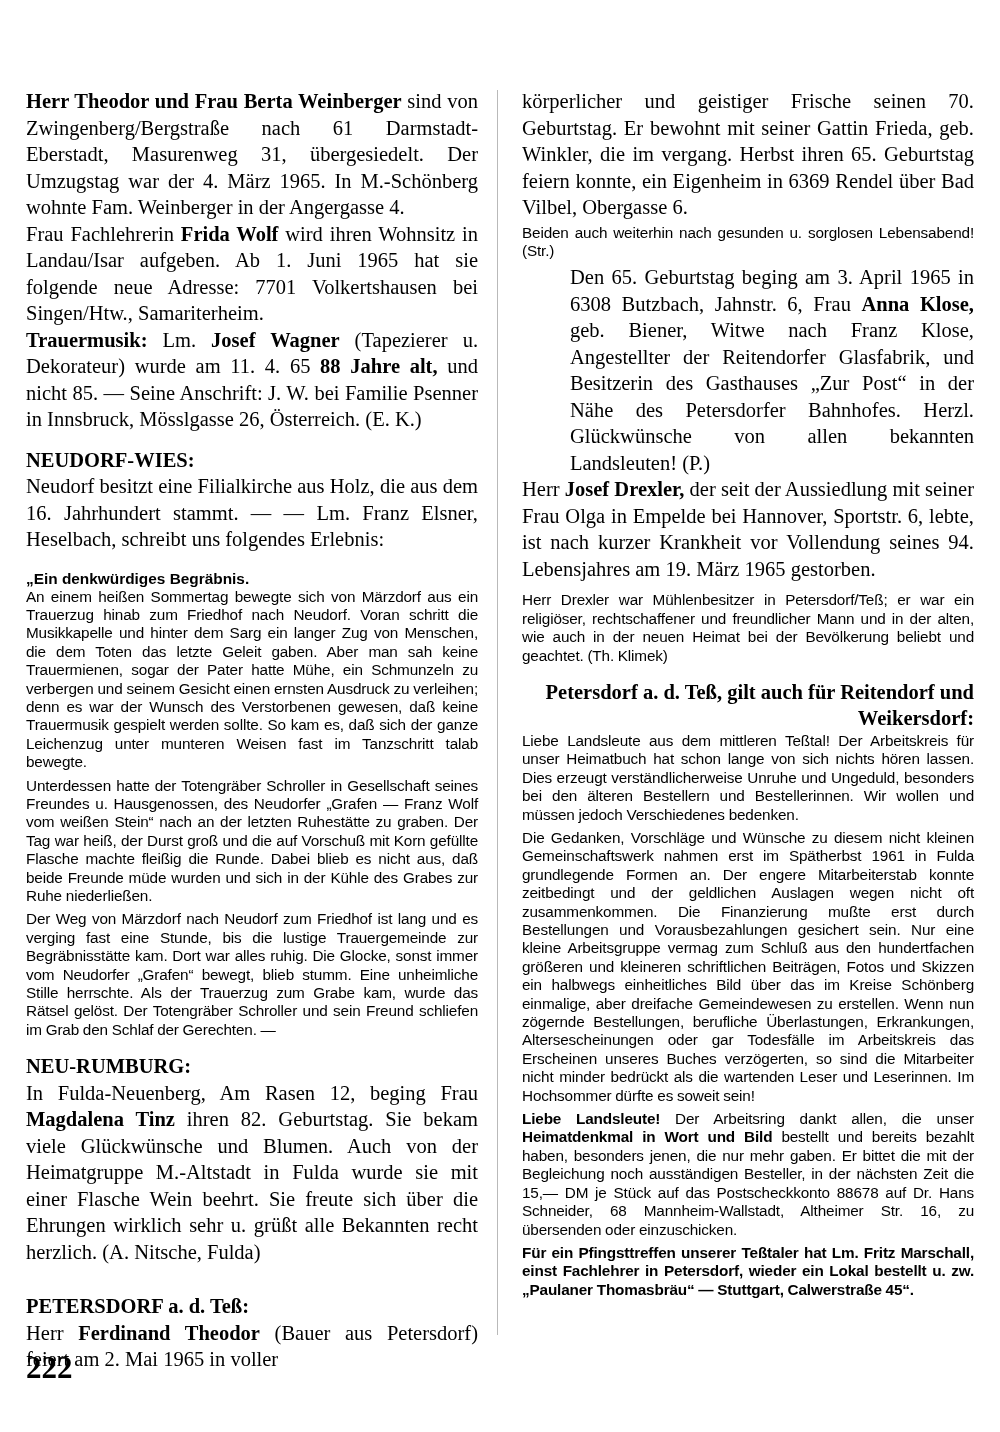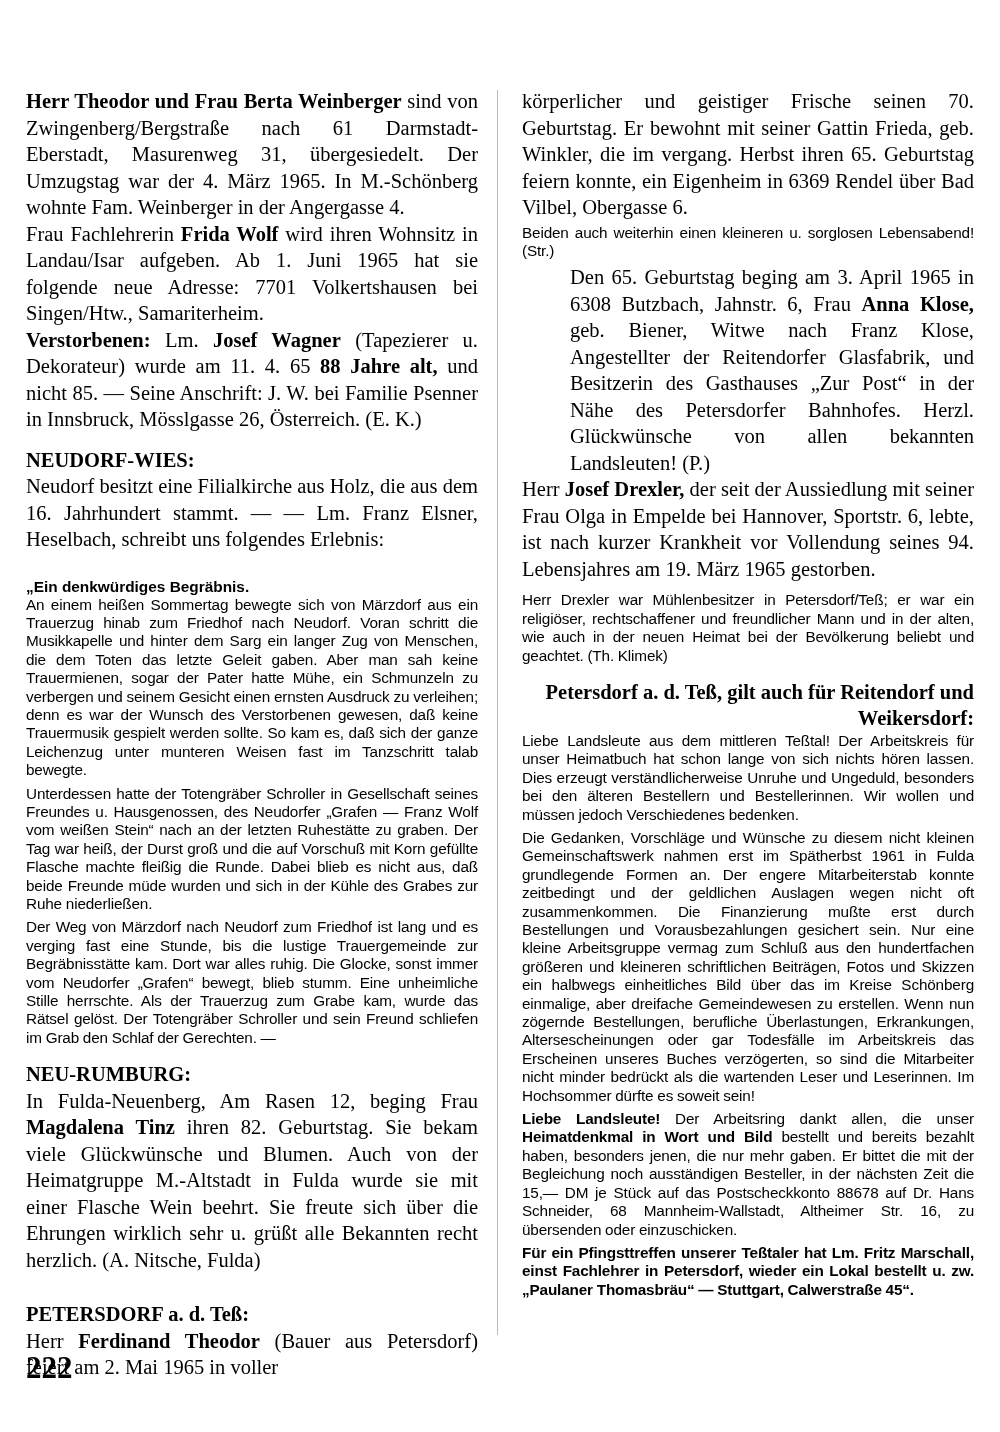--- a/index.html
+++ b/index.html
@@ -92,35 +92,35 @@
 <body>
 
 <div class="page">
 
   <div class="divider"></div>
 
   <div class="columns">
     <div class="col" id="col-left">
         <p class="big"><span class="b">Herr Theodor und Frau Berta Weinberger</span> sind von Zwingenberg/Bergstraße nach 61 Darmstadt-Eberstadt, Masurenweg 31, übergesiedelt. Der Umzugstag war der 4. März 1965. In M.-Schönberg wohnte Fam. Weinberger in der Angergasse 4.</p>
         <p class="big">Frau Fachlehrerin <span class="b">Frida Wolf</span> wird ihren Wohnsitz in Landau/Isar aufgeben. Ab 1. Juni 1965 hat sie folgende neue Adresse: 7701 Volkertshausen bei Singen/Htw., Samariterheim.</p>
-        <p class="big"><span class="b">Verstorbenen:</span> Lm. <span class="b">Josef Wagner</span> (Tapezierer u. Dekorateur) wurde am 11. 4. 65 <span class="b">88 Jahre alt,</span> und nicht 85. — Seine Anschrift: J. W. bei Familie Psenner in Innsbruck, Mösslgasse 26, Österreich. (E. K.)</p>
+        <p class="big"><span class="b">Trauermusik:</span> Lm. <span class="b">Josef Wagner</span> (Tapezierer u. Dekorateur) wurde am 11. 4. 65 <span class="b">88 Jahre alt,</span> und nicht 85. — Seine Anschrift: J. W. bei Familie Psenner in Innsbruck, Mösslgasse 26, Österreich. (E. K.)</p>
         <p class="head" style="margin-top: 14px;">NEUDORF-WIES:</p>
         <p class="big">Neudorf besitzt eine Filialkirche aus Holz, die aus dem 16. Jahrhundert stammt. — — Lm. Franz Elsner, Heselbach, schreibt uns folgendes Erlebnis:</p>
-        <p class="smallhead" style="margin-top: 24px;">„Ein denkwürdiges Begräbnis.</p>
+        <p class="smallhead" style="margin-top: 16px;">„Ein denkwürdiges Begräbnis.</p>
         <p class="small">An einem heißen Sommertag bewegte sich von Märzdorf aus ein Trauerzug hinab zum Friedhof nach Neudorf. Voran schritt die Musikkapelle und hinter dem Sarg ein langer Zug von Menschen, die dem Toten das letzte Geleit gaben. Aber man sah keine Trauermienen, sogar der Pater hatte Mühe, ein Schmunzeln zu verbergen und seinem Gesicht einen ernsten Ausdruck zu verleihen; denn es war der Wunsch des Verstorbenen gewesen, daß keine Trauermusik gespielt werden sollte. So kam es, daß sich der ganze Leichenzug unter munteren Weisen fast im Tanzschritt talab bewegte.</p>
         <p class="small" style="margin-top: 5px;">Unterdessen hatte der Totengräber Schroller in Gesellschaft seines Freundes u. Hausgenossen, des Neudorfer „Grafen — Franz Wolf vom weißen Stein“ nach an der letzten Ruhestätte zu graben. Der Tag war heiß, der Durst groß und die auf Vorschuß mit Korn gefüllte Flasche machte fleißig die Runde. Dabei blieb es nicht aus, daß beide Freunde müde wurden und sich in der Kühle des Grabes zur Ruhe niederließen.</p>
         <p class="small" style="margin-top: 5px;">Der Weg von Märzdorf nach Neudorf zum Friedhof ist lang und es verging fast eine Stunde, bis die lustige Trauergemeinde zur Begräbnisstätte kam. Dort war alles ruhig. Die Glocke, sonst immer vom Neudorfer „Grafen“ bewegt, blieb stumm. Eine unheimliche Stille herrschte. Als der Trauerzug zum Grabe kam, wurde das Rätsel gelöst. Der Totengräber Schroller und sein Freund schliefen im Grab den Schlaf der Gerechten. —</p>
         <p class="head" style="margin-top: 14px;">NEU-RUMBURG:</p>
         <p class="big">In Fulda-Neuenberg, Am Rasen 12, beging Frau <span class="b">Magdalena Tinz</span> ihren 82. Geburtstag. Sie bekam viele Glückwünsche und Blumen. Auch von der Heimatgruppe M.-Altstadt in Fulda wurde sie mit einer Flasche Wein beehrt. Sie freute sich über die Ehrungen wirklich sehr u. grüßt alle Bekannten recht herzlich. (A. Nitsche, Fulda)</p>
         <p class="head" style="margin-top: 28px;">PETERSDORF a. d. Teß:</p>
         <p class="big">Herr <span class="b">Ferdinand Theodor</span> (Bauer aus Petersdorf) feiert am 2. Mai 1965 in voller</p>
       </div>
     <div class="col" id="col-right">
         <p class="big">körperlicher und geistiger Frische seinen 70. Geburtstag. Er bewohnt mit seiner Gattin Frieda, geb. Winkler, die im vergang. Herbst ihren 65. Geburtstag feiern konnte, ein Eigenheim in 6369 Rendel über Bad Vilbel, Obergasse 6.</p>
-        <p class="small" style="margin-top: 3px;">Beiden auch weiterhin einen kleineren u. sorglosen Lebensabend! (Str.)</p>
+        <p class="small" style="margin-top: 3px;">Beiden auch weiterhin nach gesunden u. sorglosen Lebensabend! (Str.)</p>
         <p class="big" style="margin-top: 4px; margin-left: 48px;">Den 65. Geburtstag beging am 3. April 1965 in 6308 Butzbach, Jahnstr. 6, Frau <span class="b">Anna Klose,</span> geb. Biener, Witwe nach Franz Klose, Angestellter der Reitendorfer Glasfabrik, und Besitzerin des Gasthauses „Zur Post“ in der Nähe des Petersdorfer Bahnhofes. Herzl. Glückwünsche von allen bekannten Landsleuten! (P.)</p>
         <p class="big">Herr <span class="b">Josef Drexler,</span> der seit der Aussiedlung mit seiner Frau Olga in Empelde bei Hannover, Sportstr. 6, lebte, ist nach kurzer Krankheit vor Vollendung seines 94. Lebensjahres am 19. März 1965 gestorben.</p>
         <p class="small" style="margin-top: 9px;">Herr Drexler war Mühlenbesitzer in Petersdorf/Teß; er war ein religiöser, rechtschaffener und freundlicher Mann und in der alten, wie auch in der neuen Heimat bei der Bevölkerung beliebt und geachtet. (Th. Klimek)</p>
         <p class="head" style="margin-top: 14px; text-align: right;">Petersdorf a. d. Teß, gilt auch für Reitendorf und Weikersdorf:</p>
         <p class="small">Liebe Landsleute aus dem mittleren Teßtal! Der Arbeitskreis für unser Heimatbuch hat schon lange von sich nichts hören lassen. Dies erzeugt verständlicherweise Unruhe und Ungeduld, besonders bei den älteren Bestellern und Bestellerinnen. Wir wollen und müssen jedoch Verschiedenes bedenken.</p>
         <p class="small" style="margin-top: 5px;">Die Gedanken, Vorschläge und Wünsche zu diesem nicht kleinen Gemeinschaftswerk nahmen erst im Spätherbst 1961 in Fulda grundlegende Formen an. Der engere Mitarbeiterstab konnte zeitbedingt und der geldlichen Auslagen wegen nicht oft zusammenkommen. Die Finanzierung mußte erst durch Bestellungen und Vorausbezahlungen gesichert sein. Nur eine kleine Arbeitsgruppe vermag zum Schluß aus den hundertfachen größeren und kleineren schriftlichen Beiträgen, Fotos und Skizzen ein halbwegs einheitliches Bild über das im Kreise Schönberg einmalige, aber dreifache Gemeindewesen zu erstellen. Wenn nun zögernde Bestellungen, berufliche Überlastungen, Erkrankungen, Altersescheinungen oder gar Todesfälle im Arbeitskreis das Erscheinen unseres Buches verzögerten, so sind die Mitarbeiter nicht minder bedrückt als die wartenden Leser und Leserinnen. Im Hochsommer dürfte es soweit sein!</p>
         <p class="small" style="margin-top: 5px;"><span class="b">Liebe Landsleute!</span> Der Arbeitsring dankt allen, die unser <span class="b">Heimatdenkmal in Wort und Bild</span> bestellt und bereits bezahlt haben, besonders jenen, die nur mehr gaben. Er bittet die mit der Begleichung noch ausständigen Besteller, in der nächsten Zeit die 15,— DM je Stück auf das Postscheckkonto 88678 auf Dr. Hans Schneider, 68 Mannheim-Wallstadt, Altheimer Str. 16, zu übersenden oder einzuschicken.</p>
         <p class="small" style="margin-top: 5px; font-weight: bold;">Für ein Pfingsttreffen unserer Teßtaler hat Lm. Fritz Marschall, einst Fachlehrer in Petersdorf, wieder ein Lokal bestellt u. zw. „Paulaner Thomasbräu“ — Stuttgart, Calwerstraße 45“.</p>
       </div>
   </div>

